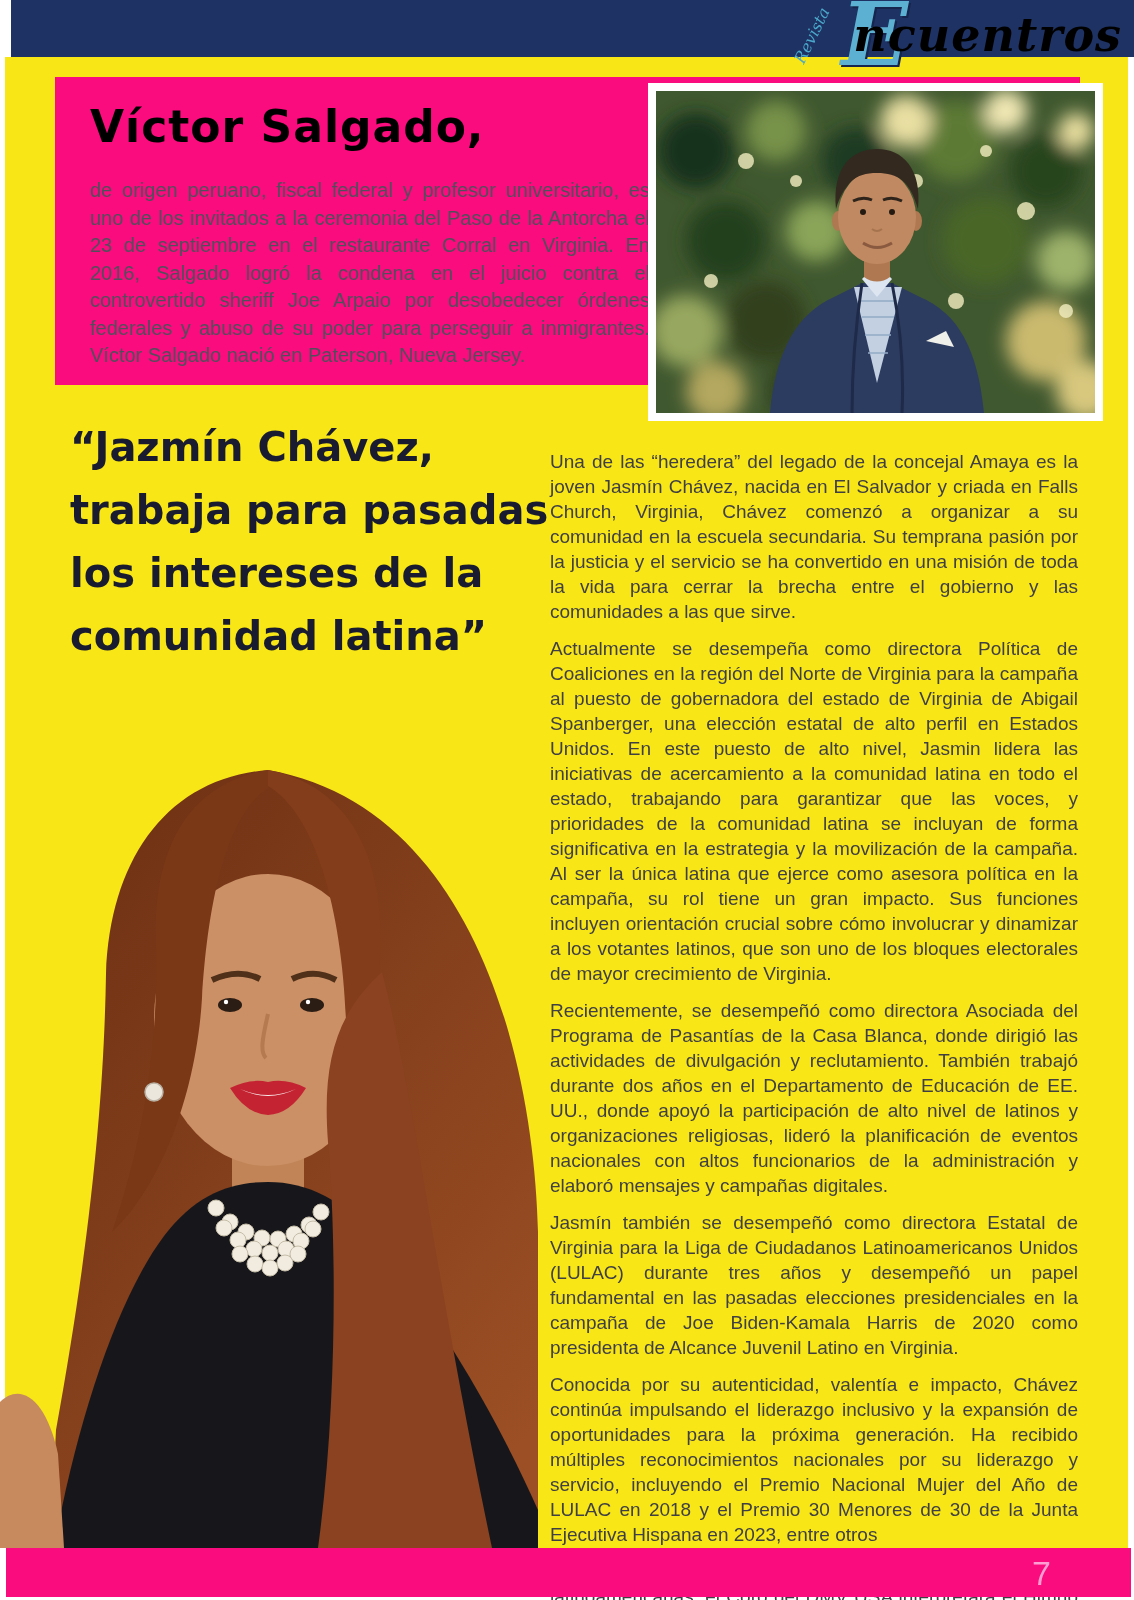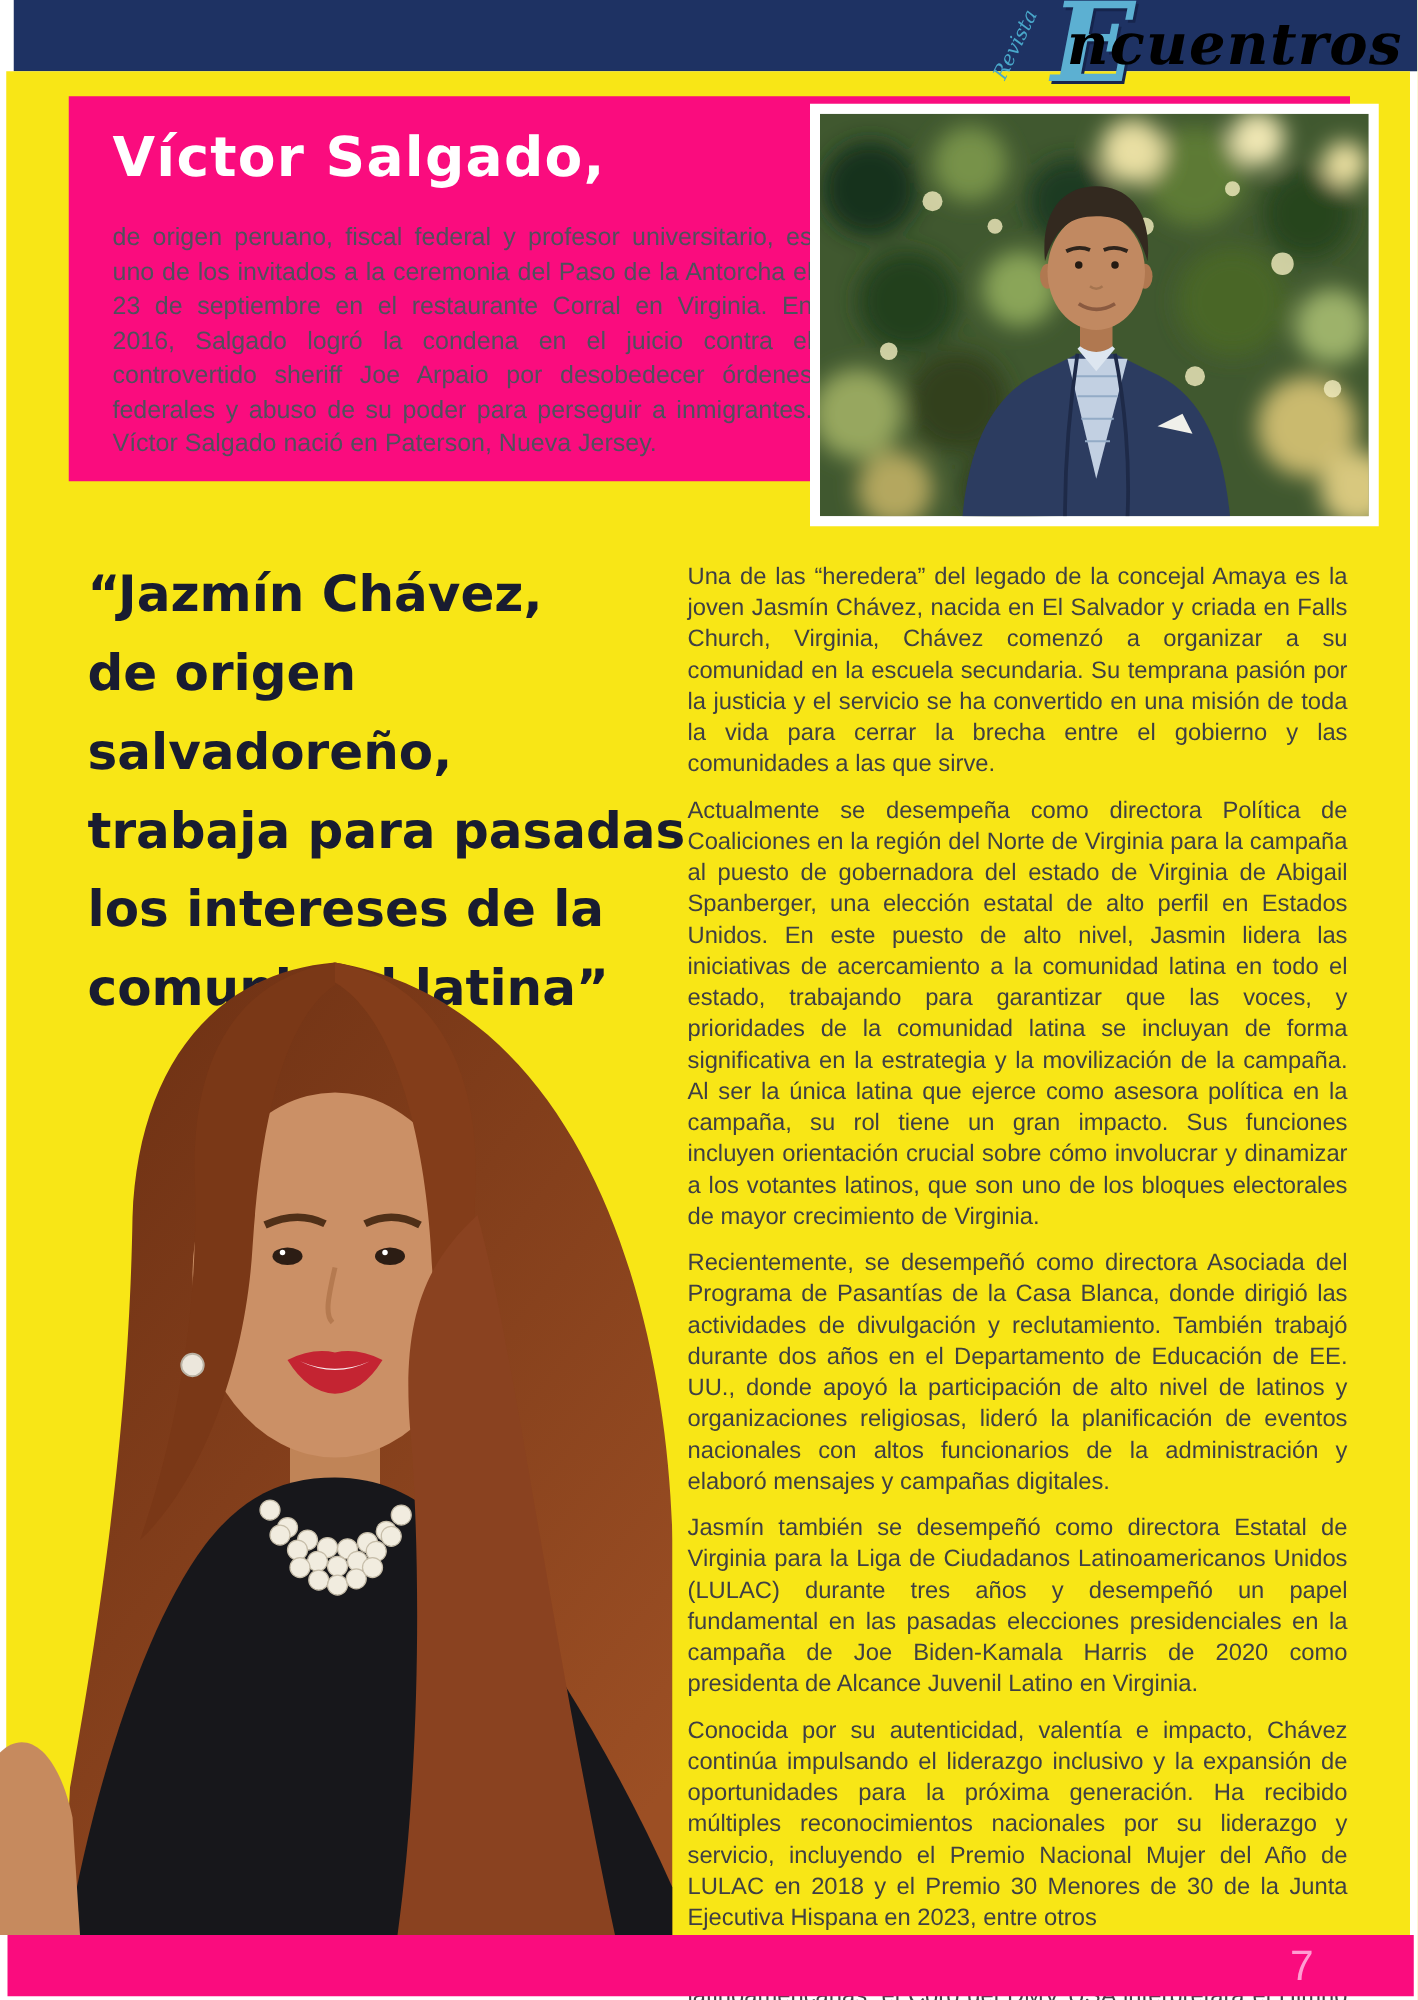--- a/index.html
+++ b/index.html
@@ -12,30 +12,30 @@
   
   .logo{position:absolute;top:0;right:0;width:420px;height:90px;z-index:6;}
   .logo-revista{position:absolute;right:292px;top:26px;color:#49a8cb;font-family:"DejaVu Serif",serif;
         font-style:italic;font-size:16px;transform:rotate(-64deg);transform-origin:center;}
   .logo-e{position:absolute;right:226px;top:-10px;color:#5cb0d2;font-family:"DejaVu Serif",serif;
         font-style:italic;font-weight:bold;font-size:88px;line-height:1;text-shadow:2px 2px 0 #16254d;}
   .logo-rest{position:absolute;right:12px;top:8px;color:#000000;font-family:"DejaVu Serif",serif;
         font-style:italic;font-weight:bold;font-size:46px;letter-spacing:1px;}
   
   .victor-box{position:absolute;left:55px;top:77px;width:1025px;height:308px;background:#fa0c7e;z-index:2;}
-  .victor-title{position:absolute;left:35px;top:24px;color:#ffffff;font-family:"DejaVu Sans",sans-serif;
+  .victor-title{position:absolute;left:35px;top:24px;color:#000000;font-family:"DejaVu Sans",sans-serif;
         font-weight:800;font-size:44px;letter-spacing:1px;}
   .victor-body{position:absolute;left:35px;top:100px;width:560px;color:#50505c;font-size:20px;
         line-height:27.5px;text-align:justify;}
   
   .victor-photo{position:absolute;left:648px;top:83px;width:455px;height:338px;background:#ffffff;
         padding:0;z-index:3;}
   .victor-photo svg{position:absolute;left:8px;top:8px;}
   
-  .quote{position:absolute;left:70px;top:445px;width:500px;z-index:2;}
+  .quote{position:absolute;left:70px;top:416px;width:500px;z-index:2;}
   .quote-line{font-family:"DejaVu Sans",sans-serif;font-weight:800;font-size:40px;line-height:63px;
         color:#191c30;}
   
   .article{position:absolute;left:538px;top:437px;width:552px;z-index:2;}
   .body-par{margin:12px;color:#3f3f44;font-size:19px;line-height:25px;text-align:justify;}
   
   .jasmin-photo{position:absolute;left:0;top:762px;width:538px;height:786px;z-index:2;}
   
   .jasmin-caption{position:absolute;left:56px;top:1392px;z-index:4;}
   .caption-line{font-family:"DejaVu Sans",sans-serif;font-weight:800;font-size:42px;line-height:64px;
@@ -120,21 +120,20 @@
         <circle cx="207" cy="121" r="3" fill="#241a12"></circle>
         <circle cx="236" cy="121" r="3" fill="#241a12"></circle>
         <path d="M216 138 q5 4 10 0" stroke="#a5744f" stroke-width="2" fill="none"></path>
         <path d="M207 152 Q221 161 236 152" stroke="#8a5a40" stroke-width="3" fill="none"></path>
       </g>
     </svg>
   </div>
 
   <div class="quote">
       <div class="quote-line">“Jazmín Chávez,</div>
-      <div class="quote-line">de origen salvadoreño,</div>
       <div class="quote-line">trabaja para pasadas</div>
       <div class="quote-line">los intereses de la</div>
       <div class="quote-line">comunidad latina”</div>
     </div>
 
   <div class="jasmin-photo">
     <svg width="538" height="786" viewBox="0 0 538 786">
       <defs>
         <linearGradient id="hairGrad" x1="0" y1="0" x2="0.8" y2="1">
           <stop offset="0" stop-color="#6b2f13"></stop>

